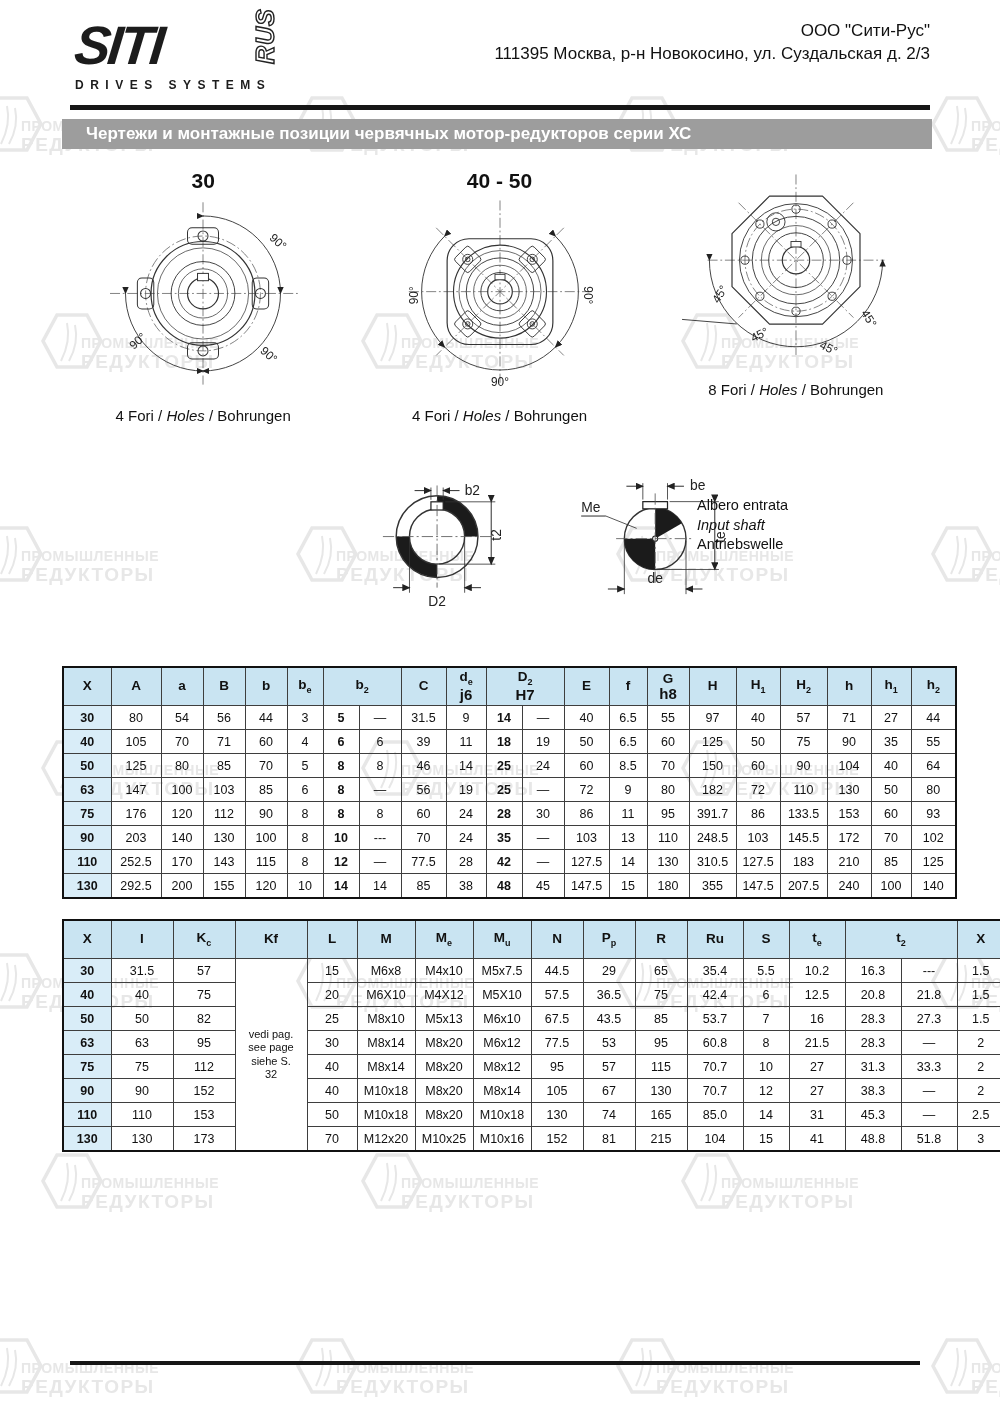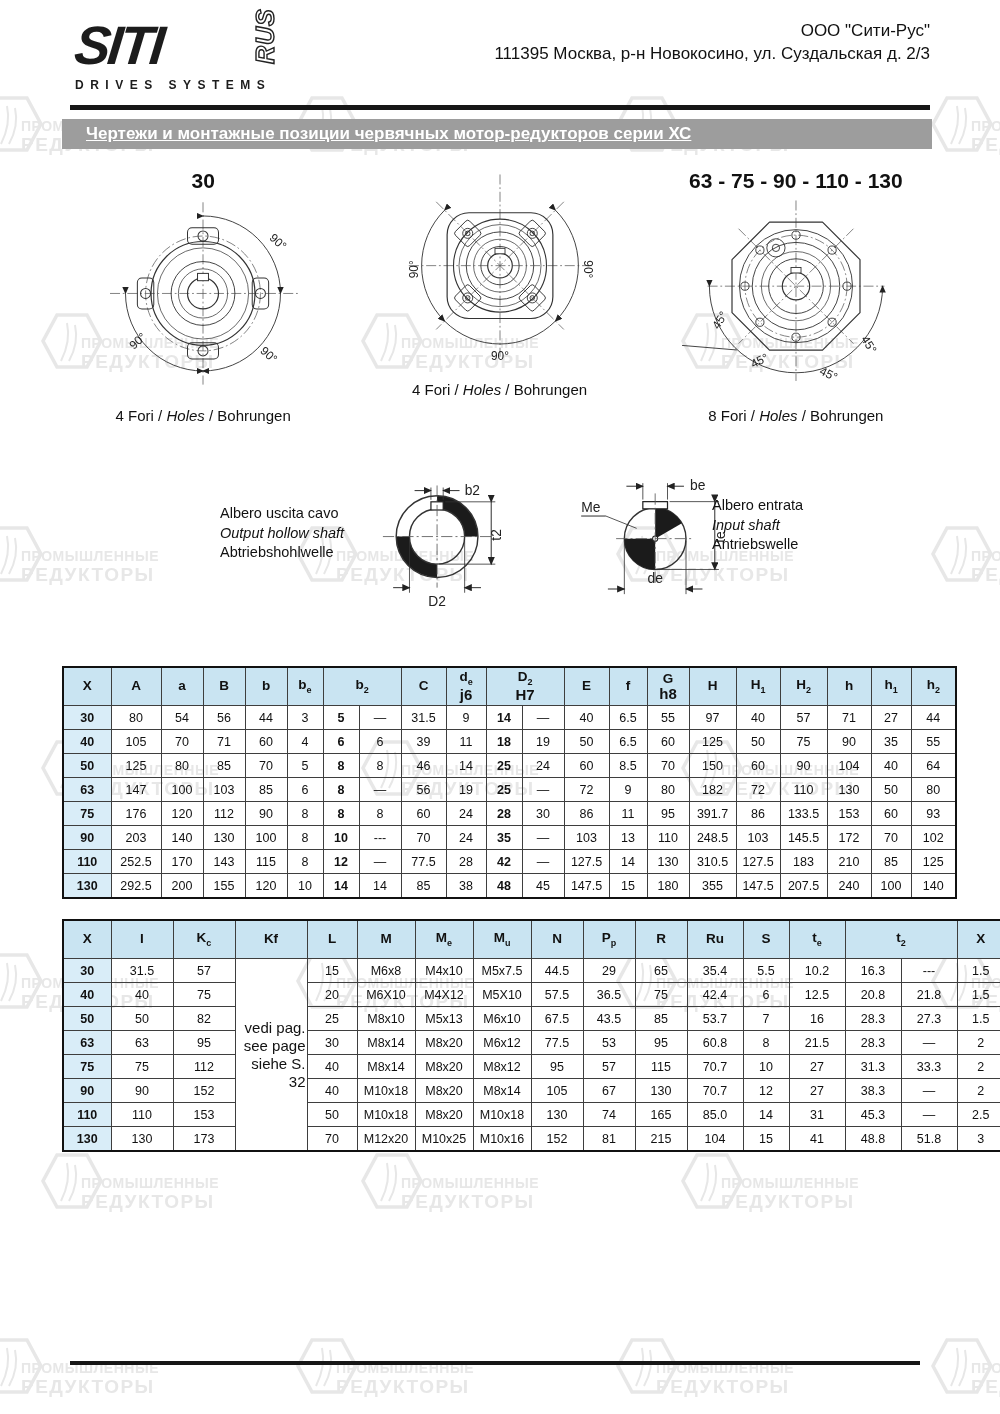--- a/index.html
+++ b/index.html
@@ -17,53 +17,53 @@
   .logo{position:relative;width:250px;height:82px;}
   .logo-brand{font-size:54px;font-weight:bold;font-style:italic;letter-spacing:-3px;
       transform:skewX(-6deg);color:#1c1c1c;line-height:58px;}
   .logo-rus{position:absolute;left:176px;top:2px;font-size:25px;font-weight:bold;font-style:italic;
       color:#fff;-webkit-text-stroke:1.4px #222;transform:rotate(-90deg) translate(-46px,0);
       transform-origin:0 0;letter-spacing:1px;}
   .logo-tag{font-size:12px;font-weight:bold;letter-spacing:6.5px;color:#1c1c1c;margin-top:4px;}
   .addr{text-align:right;font-size:17px;line-height:1.33;padding-top:4px;}
   .hr-black{height:5px;background:#161616;margin:7px 70px 0 70px;}
   .titlebar{margin:9px 68px 0 62px;background:#9d9d9d;color:#fff;font-size:17px;font-weight:bold;
-      padding:5px 0 5px 24px;text-decoration:underline;}
+      padding:5px 0 5px 24px;}
 
   
   .figs{display:flex;margin:20px 55px 0 55px;}
   .fig{width:33.3%;text-align:center;}
   .fig-title{font-size:21px;font-weight:bold;margin-bottom:2px;}
   .fig-cap{font-size:15px;margin-top:12px;}
   .it{font-style:italic;}
   svg text{font-family:"Liberation Sans",sans-serif;fill:#222;}
   .dln{stroke:#333;fill:none;}
   .dd{stroke:#555;stroke-width:.8;stroke-dasharray:11 3 2 3;fill:none;}
 
   
   .shafts{position:relative;height:168px;margin-top:32px;}
   .sh-lab{position:absolute;font-size:14.5px;line-height:1.35;}
   .sh-lab .it{display:block;}
   .ol{left:220px;top:48px;}
-  .il{left:712px;top:40px;}
+  .il{left:697px;top:40px;}
 
   
   .tblwrap{margin:0 62px;}
   .t1{margin-top:42px;}
   .t2{margin-top:20px;}
   table{border-collapse:collapse;width:876px;table-layout:fixed;border:2px solid #111;}
   th,td{border:1px solid #3e3e3e;text-align:center;vertical-align:middle;padding:0 1px;
       background:transparent;overflow:hidden;}
   th{background:#c9e4f2;height:37px;font-size:13.5px;line-height:1.05;}
   th .hb{font-size:15px;font-weight:bold;}
   sub{font-size:9px;}
   td{height:23px;font-size:12.5px;}
   td.rowhead{background:#d9edf8;font-weight:bold;}
   td.boldcol{font-weight:bold;}
-  td.kf{font-size:15px;line-height:1.2;background:#fff0;text-align:right;}
+  td.kf{font-size:11px;line-height:1.2;background:#fff0;}
   .botline{position:absolute;left:70px;top:1361px;width:850px;height:4px;background:#161616;}
 </style>
 </head>
 <body>
 
 <div class="wm-layer" id="wmLayer">
     <div class="wm" style="left: -15px; top: 118px;">
       <svg width="62" height="56" viewBox="0 0 62 56">
         <polygon points="16,2 46,2 60,28 46,54 16,54 2,28" fill="none" stroke="#e7e7e7" stroke-width="3.5"></polygon>
         <path d="M20,48 Q30,28 26,10" fill="none" stroke="#e7e7e7" stroke-width="2"></path>
@@ -347,20 +347,21 @@
         <path class="dln" d="M35,108 A85,85 0 0 0 120,193" marker-start="url(#a1)" marker-end="url(#a1)"></path>
         <path class="dln" d="M205,108 A85,85 0 0 1 120,193" marker-end="url(#a1)"></path>
         <text x="192" y="48" font-size="13" transform="rotate(42 192 48)">90°</text>
         <text x="44" y="170" font-size="13" transform="rotate(-42 44 170)">90°</text>
         <text x="182" y="172" font-size="13" transform="rotate(42 182 172)">90°</text>
       </svg>
       <div class="fig-cap"><span>4 Fori / </span><span class="it">Holes</span><span> / Bohrungen</span></div>
     </div>
 
     <div class="fig">
+      <div class="fig-title">40 - 50</div>
       <svg width="250" height="196" viewBox="0 0 240 215">
         <defs>
             <marker id="a2" markerWidth="9" markerHeight="7" refX="7" refY="3.5" orient="auto">
           <path d="M0,0 L8,3.5 L0,7 Z" fill="#222"></path>
             </marker>
           </defs>
         <line class="dd" x1="120" y1="6" x2="120" y2="206"></line>
         <line class="dd" x1="20" y1="106" x2="222" y2="106"></line>
         <line class="dd" x1="50" y1="36" x2="190" y2="176"></line>
         <line class="dd" x1="190" y1="36" x2="50" y2="176"></line>
@@ -398,21 +399,20 @@
         <path class="dln" d="M180.8,45.2 A86,86 0 0 1 180.8,166.8" marker-start="url(#a2)" marker-end="url(#a2)"></path>
         <path class="dln" d="M59.2,166.8 A86,86 0 0 0 180.8,166.8"></path>
         <text x="30" y="110" font-size="13" transform="rotate(-90 30 110)" text-anchor="middle">90°</text>
         <text x="212" y="110" font-size="13" transform="rotate(90 212 110)" text-anchor="middle">90°</text>
         <text x="120" y="209" font-size="13" text-anchor="middle">90°</text>
       </svg>
       <div class="fig-cap"><span>4 Fori / </span><span class="it">Holes</span><span> / Bohrungen</span></div>
     </div>
 
     <div class="fig">
-      <div class="fig-title">63 - 75 - 90 - 110 - 130</div>
       <svg width="258" height="196" viewBox="0 0 250 215">
         <defs>
             <marker id="a3" markerWidth="9" markerHeight="7" refX="7" refY="3.5" orient="auto">
           <path d="M0,0 L8,3.5 L0,7 Z" fill="#222"></path>
             </marker>
           </defs>
         <line class="dd" x1="125" y1="6" x2="125" y2="204"></line>
         <line class="dd" x1="28" y1="100" x2="222" y2="100"></line>
         <line class="dd" x1="62" y1="37" x2="188" y2="163"></line>
         <line class="dd" x1="188" y1="37" x2="62" y2="163"></line>
@@ -442,25 +442,20 @@
         <text x="40" y="148" font-size="13" transform="rotate(-58 40 148)">45°</text>
         <text x="78" y="190" font-size="13" transform="rotate(-26 78 190)">45°</text>
         <text x="150" y="196" font-size="13" transform="rotate(26 150 196)">45°</text>
         <text x="196" y="158" font-size="13" transform="rotate(58 196 158)">45°</text>
       </svg>
       <div class="fig-cap"><span>8 Fori / </span><span class="it">Holes</span><span> / Bohrungen</span></div>
     </div>
   </div>
 
   <div class="shafts">
-    <div class="sh-lab ol">
-      <span>Albero uscita cavo</span>
-      <span class="it">Output hollow shaft</span>
-      <span style="display:block">Abtriebshohlwelle</span>
-    </div>
 
     <svg style="position:absolute;left:340px;top:0" width="235" height="155" viewBox="0 0 230 150">
       <defs>
           <marker id="a4" markerWidth="9" markerHeight="7" refX="7" refY="3.5" orient="auto">
         <path d="M0,0 L8,3.5 L0,7 Z" fill="#222"></path>
           </marker>
         </defs>
       <path d="M95,38 A40,40 0 0 1 135,78 L122,78 A27,27 0 0 0 95,51 Z" fill="#1b1b1b"></path>
       <path d="M95,118 A40,40 0 0 1 55,78 L68,78 A27,27 0 0 0 95,105 Z" fill="#1b1b1b"></path>
       <circle class="dln" cx="95" cy="78" r="40" stroke-width="1.4"></circle>

